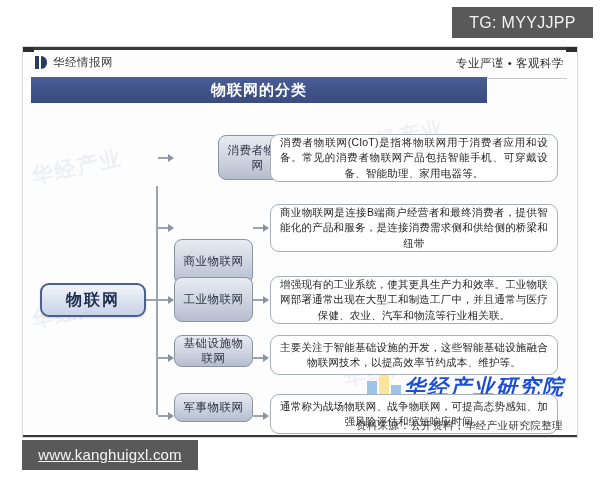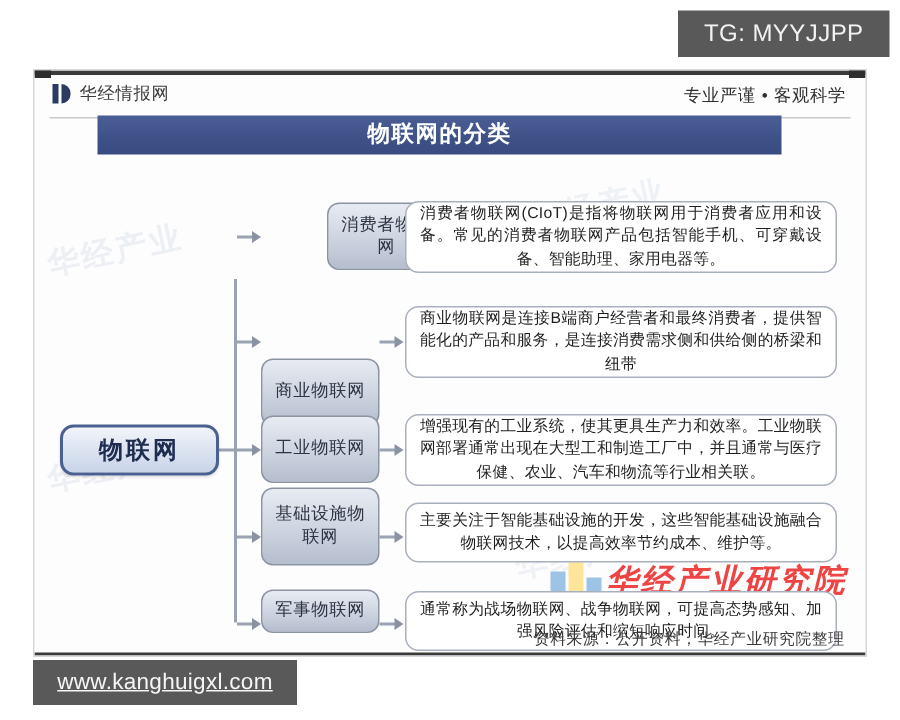--- a/index.html
+++ b/index.html
@@ -102,21 +102,20 @@
     position: absolute;
     left: 8px; top: 30px;
     width: 456px; height: 26px;
     background: linear-gradient(180deg, #4a5e96 0%, #3f5288 55%, #394b7f 100%);
     color: #ffffff;
     text-align: center;
     font-size: 15px;
     font-weight: bold;
     line-height: 26px;
     letter-spacing: 1px;
-    margin-left: 34px;
   }
 
   
   .body {
     position: absolute;
     left: 0; top: 58px;
     width: 100%; height: 334px;
   }
 
   
@@ -136,21 +135,21 @@
   .wm-b { left: 8px;  top: 192px; }
   .wm-c { left: 330px; top: 18px; color: #eef1f6; }
   .wm-d { left: 320px; top: 250px; color: #eef1f6; }
 
   
   .wm-big {
     position: absolute;
     right: 12px; bottom: 38px;
     font-size: 21px;
     font-weight: bold;
-    color: #ef4444;
+    color: #1d4ed8;
     letter-spacing: 2px;
     font-style: italic;
     z-index: 2;
     white-space: nowrap;
   }
   .wm-logo {
     position: absolute;
     right: 176px; bottom: 36px;
     width: 34px; height: 28px;
     z-index: 2;
@@ -361,21 +360,21 @@
       <div class="link" style="top:194px;"></div>
       <div class="arrow-r" style="top:191px;"></div>
       <div class="link" style="top:252px;"></div>
       <div class="arrow-r" style="top:249px;"></div>
       <div class="link" style="top:310px;"></div>
       <div class="arrow-r" style="top:307px;"></div>
 
       <div class="cat" style="top:30px;  height:45px;margin-left:44px;">消费者物联网</div>
       <div class="cat" style="top:86px; height:45px;margin-top:48px;">商业物联网</div>
       <div class="cat" style="top:172px; height:45px;">工业物联网</div>
-      <div class="cat" style="top:220px; height:52px;">基础设施物联网</div>
+      <div class="cat" style="top:230px; height:32px;">基础设施物联网</div>
       <div class="cat" style="top:288px; height:29px;">军事物联网</div>
 
       <div class="desc" style="top:29px;  height:48px;">消费者物联网(CIoT)是指将物联网用于消费者应用和设备。常见的消费者物联网产品包括智能手机、可穿戴设备、智能助理、家用电器等。</div>
       <div class="desc" style="top:99px;  height:48px;">商业物联网是连接B端商户经营者和最终消费者，提供智能化的产品和服务，是连接消费需求侧和供给侧的桥梁和纽带</div>
       <div class="desc" style="top:171px; height:48px;">增强现有的工业系统，使其更具生产力和效率。工业物联网部署通常出现在大型工和制造工厂中，并且通常与医疗保健、农业、汽车和物流等行业相关联。</div>
       <div class="desc" style="top:230px; height:40px;">主要关注于智能基础设施的开发，这些智能基础设施融合物联网技术，以提高效率节约成本、维护等。</div>
       <div class="desc" style="top:289px; height:40px;">通常称为战场物联网、战争物联网，可提高态势感知、加强风险评估和缩短响应时间。</div>
 
       <div class="wm-logo">
           <span></span>

